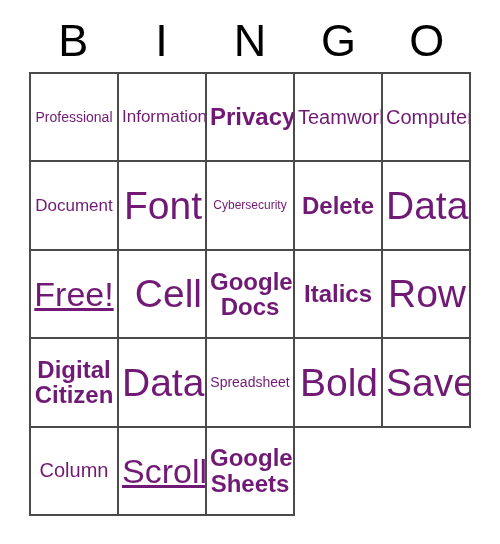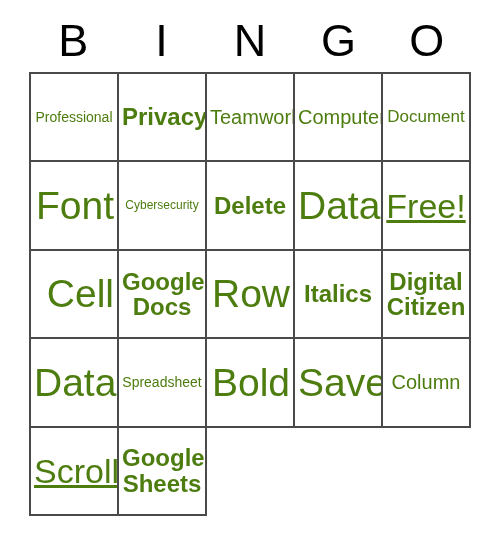--- a/index.html
+++ b/index.html
@@ -67,21 +67,21 @@
     text-align: center;
     padding: 2px 3px;
     background: #ffffff;
     overflow: hidden;
   }
   .cell-text {
     display: block;
     width: 100%;
     line-height: 1.06;
     font-weight: 400;
-    color: #4d7c0f;
+    color: #701a75;
     font-family: "Liberation Sans", sans-serif;
     white-space: pre-line;
   }
 
   
   .fs-xxs { font-size: 12px; text-align: center; }
   .fs-xs  { font-size: 14px; }
   .fs-s   { font-size: 17px; }
   .fs-m   { font-size: 20px; }
   .fs-ml  { font-size: 24px; font-weight: bold; }
@@ -98,20 +98,23 @@
     <div class="header-letter">I</div>
     <div class="header-letter">N</div>
     <div class="header-letter">G</div>
     <div class="header-letter">O</div>
   </div>
 
   <div id="bingo-grid">
 
     <div class="bingo-cell">
         <span class="cell-text fs-xs">Professional</span>
+      </div>
+    <div class="bingo-cell">
+        <span class="cell-text fs-s">Information</span>
       </div>
     <div class="bingo-cell">
         <span class="cell-text fs-ml">Privacy</span>
       </div>
     <div class="bingo-cell">
         <span class="cell-text fs-m">Teamwork</span>
       </div>
     <div class="bingo-cell">
         <span class="cell-text fs-m">Computer</span>
       </div>
@@ -137,24 +140,24 @@
       </div>
     <div class="bingo-cell">
         <span class="cell-text fs-xxl">Cell</span>
       </div>
     <div class="bingo-cell">
         <span class="cell-text fs-ml">Google
 Docs</span>
       </div>
 
     <div class="bingo-cell">
-        <span class="cell-text fs-xxl">Row</span>
+        <span class="cell-text fs-ml">Italics</span>
       </div>
     <div class="bingo-cell">
-        <span class="cell-text fs-ml">Italics</span>
+        <span class="cell-text fs-xxl">Row</span>
       </div>
     <div class="bingo-cell">
         <span class="cell-text fs-ml">Digital
 Citizen</span>
       </div>
     <div class="bingo-cell">
         <span class="cell-text fs-xxl">Data</span>
       </div>
     <div class="bingo-cell">
         <span class="cell-text fs-xs">Spreadsheet</span>

